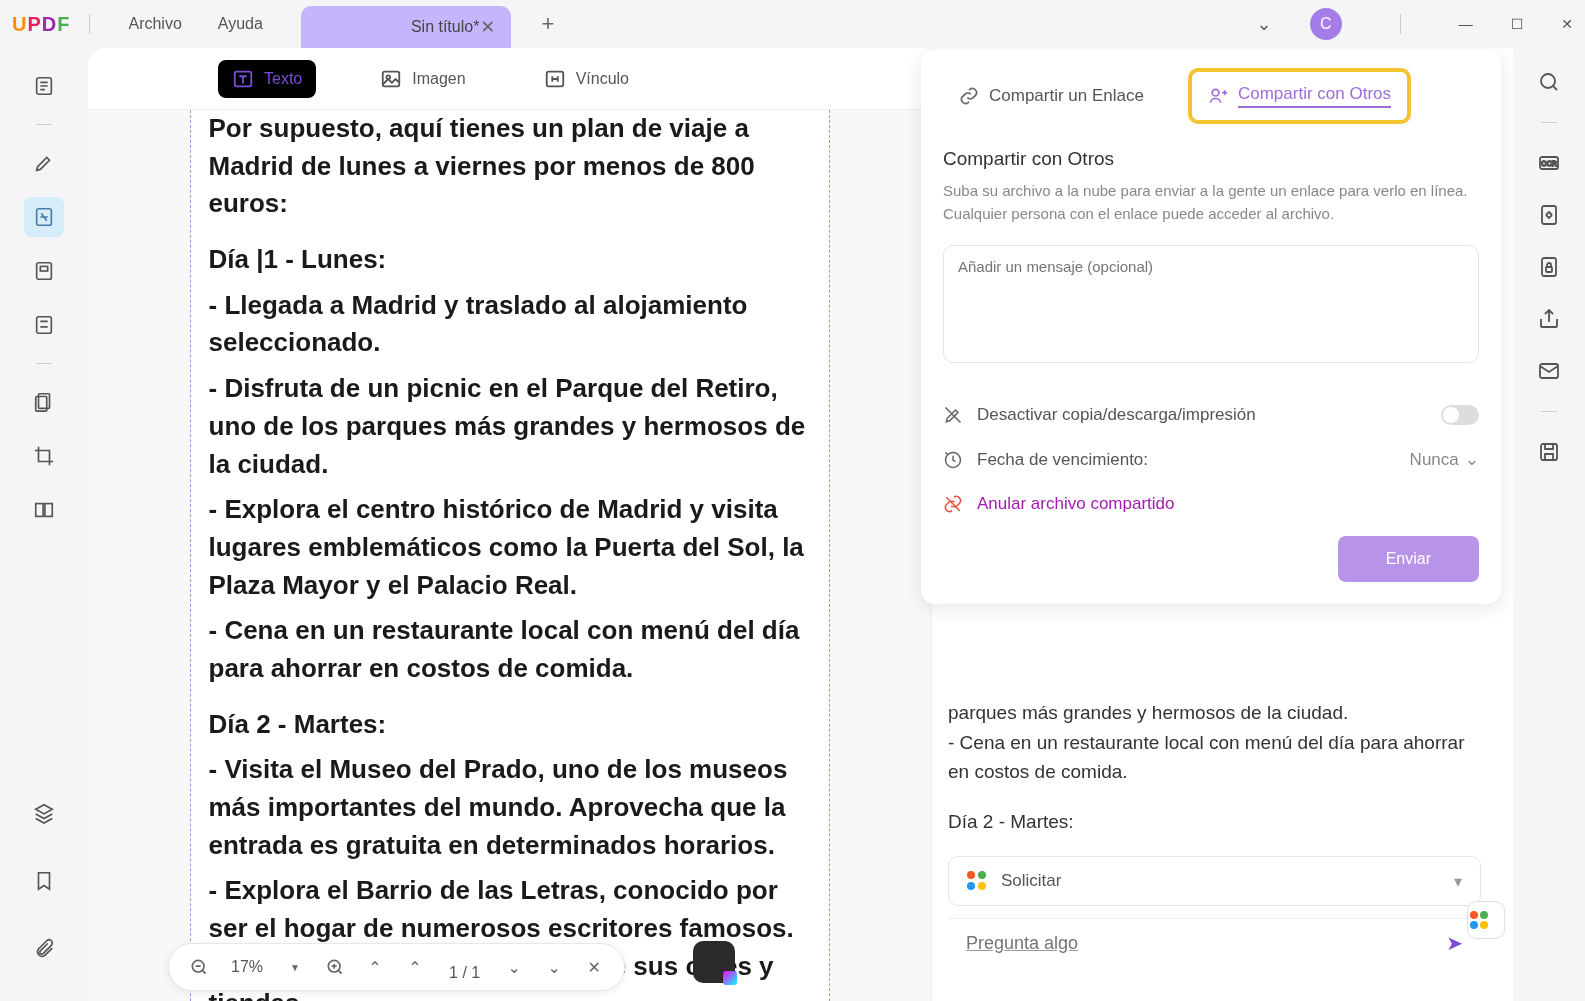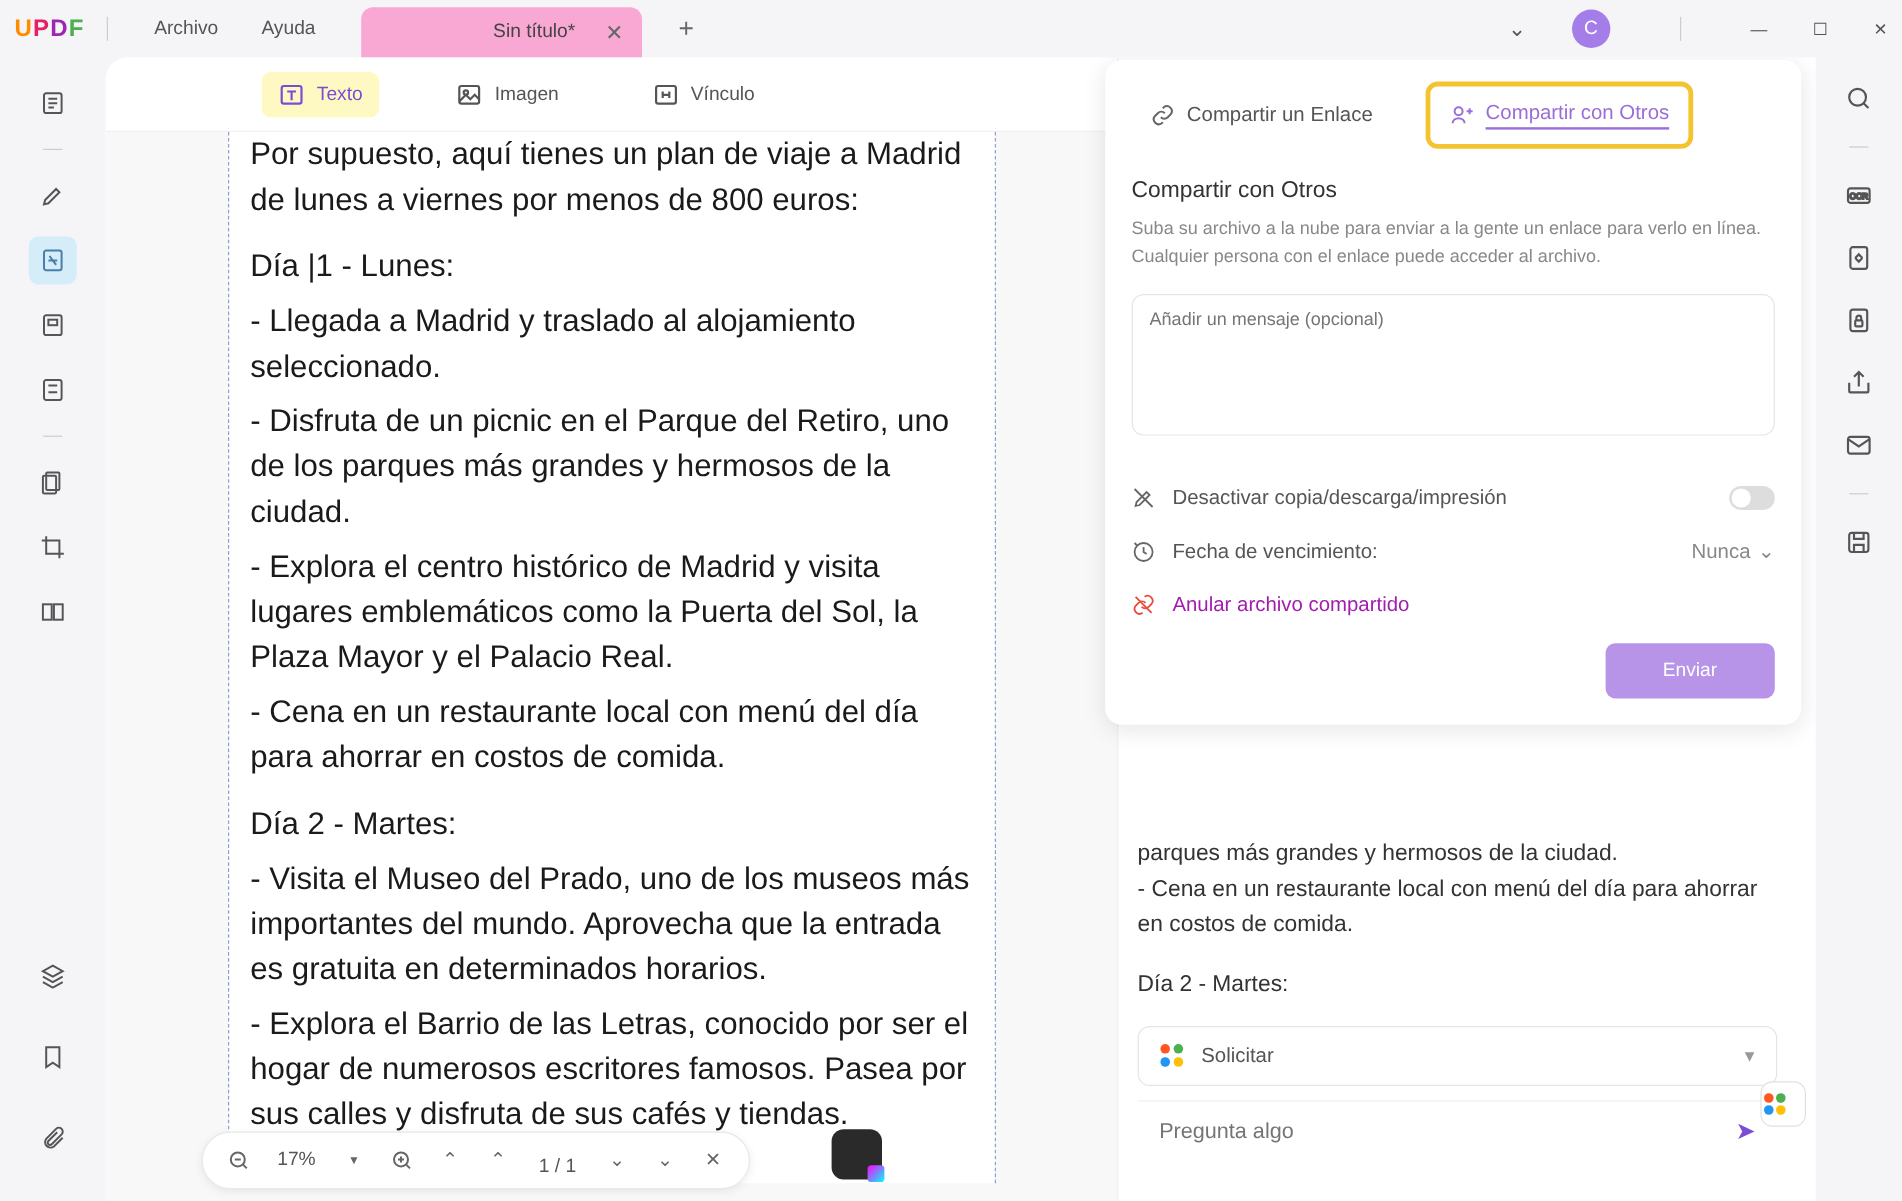--- a/index.html
+++ b/index.html
@@ -3,59 +3,59 @@
 <meta charset="utf-8">
 <style>
 * { margin: 0; padding: 0; box-sizing: border-box; font-family: 'Segoe UI', Arial, sans-serif; }
 body { background: #f5f4f7; width: 1585px; height: 1001px; overflow: hidden; }
 
 .titlebar { height: 48px; background: #f5f4f7; display: flex; align-items: center; padding: 0 12px; }
 .logo { font-weight: bold; font-size: 20px; display: flex; gap: 1px; }
 .logo .l1{color:#ff8c00}.logo .l2{color:#e91e63}.logo .l3{color:#9c27b0}.logo .l4{color:#4caf50}
 .divider-v { width: 1px; height: 20px; background: #ccc; margin: 0 20px; }
 .menu-item { color: #555; font-size: 16px; padding: 0 18px; cursor: pointer; }
-.tab { display: flex; align-items: center; background: #f9a8d4; height: 42px; margin-top: 6px; border-radius: 10px 10px 0 0; padding: 0 56px 0 110px; position: relative; color: #444; margin-left: 20px; }
+.tab { display: flex; align-items: center; background: #c4b5fd; height: 42px; margin-top: 6px; border-radius: 10px 10px 0 0; padding: 0 32px 0 110px; position: relative; color: #444; margin-left: 20px; }
 .tab-close { position: absolute; right: 16px; color: #666; cursor: pointer; font-size: 18px; }
 .tab-add { margin-left: 30px; color: #666; font-size: 22px; cursor: pointer; }
 .win-controls { margin-left: auto; display: flex; align-items: center; gap: 38px; }
 .chevron-btn { color: #555; font-size: 18px; }
 .avatar { width: 32px; height: 32px; background: #a57de8; border-radius: 50%; color: #fff; display: flex; align-items: center; justify-content: center; font-weight: 500; }
 .win-btn { color: #555; font-size: 14px; cursor: pointer; }
 
 .app-body { display: flex; height: 953px; }
 .left-rail { width: 88px; background: #f5f4f7; display: flex; flex-direction: column; align-items: center; padding-top: 18px; gap: 0; }
 .rail-icon { width: 40px; height: 40px; display: flex; align-items: center; justify-content: center; border-radius: 8px; margin-bottom: 14px; cursor: pointer; }
 .rail-icon.active { background: #d4edf9; }
 .rail-sep { width: 16px; height: 1px; background: #ccc; margin: 4px 0 18px; }
 .rail-bottom { margin-top: auto; padding-bottom: 18px; display: flex; flex-direction: column; align-items: center; gap: 14px; }
 
 .main-area { flex: 1; background: #fff; border-radius: 18px 0 0 0; display: flex; position: relative; overflow: hidden; }
 .doc-section { flex: 1; display: flex; flex-direction: column; }
 .toolbar-top { height: 62px; display: flex; align-items: center; gap: 50px; padding-left: 130px; border-bottom: 1px solid #f0f0f0; }
 .tool-btn { display: flex; align-items: center; gap: 10px; padding: 8px 14px; border-radius: 8px; cursor: pointer; color: #555; }
-.tool-btn.active { background: #fef9c3; color: #7b4dd6; }
+.tool-btn.active { background: #000000; color: #7b4dd6; }
 .tool-icon { width: 22px; height: 22px; }
 
 .doc-scroll { flex: 1; background: #f8f8f8; padding: 0 80px; overflow: hidden; position: relative; }
 .doc-page { background: #fff; width: 640px; margin: 0 auto; padding: 0 18px 30px; font-size: 26px; line-height: 1.45; color: #1a1a1a; border-left: 1px dashed #8b9fd4; border-right: 1px dashed #8b9fd4; }
-.doc-page p { margin-bottom: 8px; }
+.doc-page p { margin-bottom: 8px; font-weight: bold; }
 
 .bottom-bar { position: absolute; bottom: 10px; left: 80px; background: #fff; border: 1px solid #e8e8e8; border-radius: 24px; height: 48px; display: flex; align-items: center; padding: 0 14px; gap: 8px; box-shadow: 0 2px 8px rgba(0,0,0,0.08); }
 .bb-btn { width: 32px; height: 32px; display: flex; align-items: center; justify-content: center; color: #666; cursor: pointer; }
 .zoom-val { font-size: 16px; color: #555; padding: 0 8px; }
 .page-ind { padding: 0 10px; color: #555; font-size: 16px; margin-top: 12px; }
 
 .ai-sidebar { width: 582px; border-left: 1px solid #eee; position: relative; background: #fff; }
 .ai-content { position: absolute; bottom: 34px; left: 16px; right: 32px; }
 .ai-text { font-size: 19px; color: #333; line-height: 1.55; margin-bottom: 20px; }
 .solicitar-box { border: 1px solid #e5e5e5; border-radius: 10px; padding: 14px 18px; display: flex; align-items: center; margin-bottom: 12px; }
 .sol-dots { width: 20px; height: 20px; margin-right: 14px; display: grid; grid-template-columns: 1fr 1fr; gap: 2px; }
 .sol-dots span { width: 8px; height: 8px; border-radius: 50%; }
 .prompt-box { display: flex; align-items: center; padding: 12px 18px; border-top: 1px solid #eee; }
-.prompt-input { flex: 1; border: none; outline: none; font-size: 18px; color: #999; }
+.prompt-input { flex: 1; border: none; outline: none; font-size: 18px; color: #999; text-decoration: underline; }
 .send-btn { color: #7b4dd6; font-size: 20px; cursor: pointer; }
 .updf-label { position: absolute; left: 4px; top: 350px; color: #999; font-size: 14px; }
 .purple-bar { position: absolute; left: 4px; top: 278px; width: 12px; background: #9b6dd7; height: 56px; border-radius: 6px; }
 
 .share-panel { position: absolute; top: 2px; right: 12px; width: 580px; background: #fff; border-radius: 14px; box-shadow: 0 4px 20px rgba(0,0,0,0.1); padding: 18px 22px 22px; z-index: 5; }
 .share-tabs { display: flex; gap: 28px; margin-bottom: 24px; }
 .share-tab { display: flex; align-items: center; gap: 10px; padding: 12px 16px; cursor: pointer; font-size: 17px; color: #555; }
 .share-tab.highlighted { border: 4px solid #f4c430; border-radius: 10px; color: #9b6dd7; }
 .share-tab.highlighted .share-tab-label { border-bottom: 2px solid #9b6dd7; padding-bottom: 2px; }
 .share-title { font-size: 19px; color: #333; margin-bottom: 10px; }

